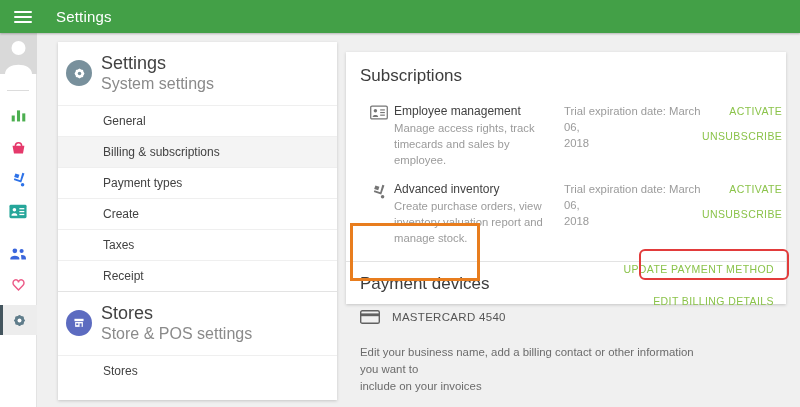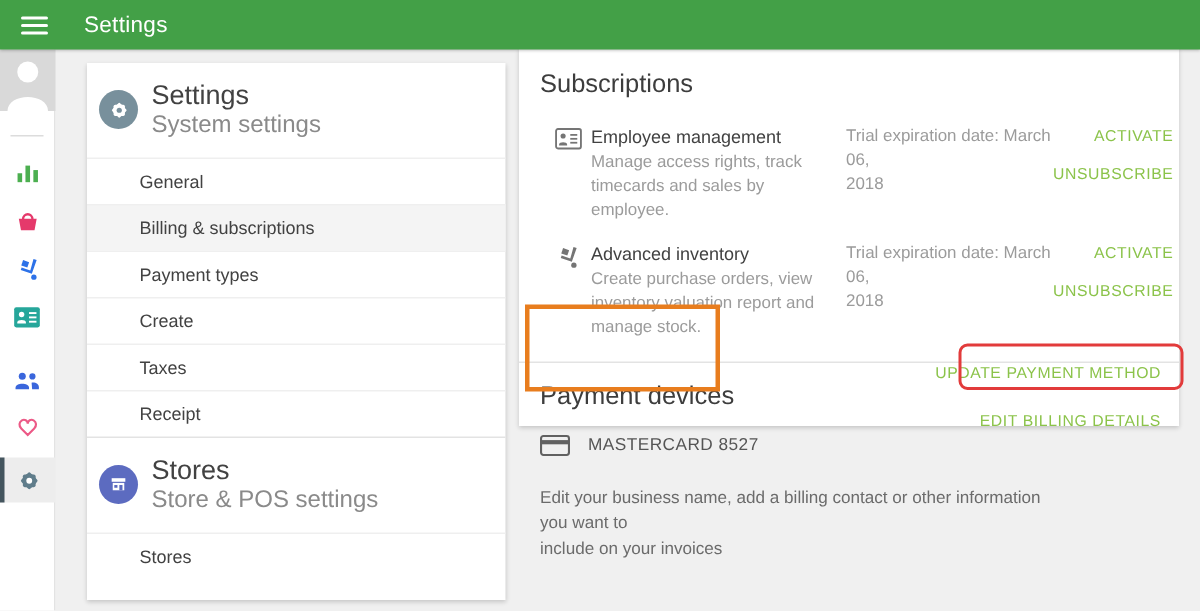--- a/index.html
+++ b/index.html
@@ -27,26 +27,26 @@
   .panel { position:absolute; top:42px; left:58px; width:279px; background:#fff;
     box-shadow:0 1px 3px rgba(0,0,0,.18); padding-bottom:14px; }
   .panel-header { display:flex; align-items:center; padding:12px 10px 12px 8px; }
   .panel-header .circle { width:26px; height:26px; border-radius:50%; display:flex;
     align-items:center; justify-content:center; flex:none; }
   .circle.gray { background:#78909C; }
   .circle.indigo { background:#5C6BC0; }
   .panel-header .htxt { margin-left:9px; }
   .panel-title { font-size:18px; color:#424242; line-height:1.05; }
   .panel-sub { font-size:16px; color:#8a8a8a; margin-top:2px; }
-  .menu-item { height:31px; display:flex; align-items:center; padding-left:35px;
+  .menu-item { height:31px; display:flex; align-items:center; padding-left:45px;
     font-size:12px; color:#424242; border-top:1px solid #efefef; cursor:pointer; }
   .menu-item.selected { background:#f4f4f4; }
   .panel-header.group2 { border-top:1px solid #e3e3e3; }
   
-  .card { position:absolute; top:32px; left:346px; width:440px; height:252px;
+  .card { position:absolute; top:52px; left:346px; width:440px; height:252px;
     background:#fff; box-shadow:0 1px 3px rgba(0,0,0,.18); }
   .main-heading { font-size:17px; color:#3d3d3d; margin:14px 0 0 14px; }
   .sub-rows { margin-top:18px; }
   .sub-row { display:flex; padding:0 10px 0 24px; margin-bottom:14px; }
   .sub-icon { width:24px; flex:none; padding-top:1px; }
   .sub-text { width:162px; flex:none; }
   .sub-title { font-size:12px; color:#424242; }
   .sub-desc { font-size:11.3px; color:#9b9b9b; line-height:1.4; margin-top:3px; }
   .sub-trial { width:138px; flex:none; margin-left:8px; font-size:11.3px; color:#9b9b9b; line-height:1.4; }
   .sub-actions { flex:1; display:flex; flex-direction:column; align-items:flex-end; gap:13px; padding-top:1px; }
@@ -232,21 +232,21 @@
 
   <div class="divider"></div>
 
   <div class="payment-heading">Payment devices</div>
 
   <div class="cc-row">
     <svg width="20" height="14" viewBox="0 0 20 14">
       <rect x="0.7" y="0.7" width="18.6" height="12.6" rx="1.6" fill="none" stroke="#616161" stroke-width="1.4"></rect>
       <rect x="0.7" y="3.4" width="18.6" height="2.8" fill="#616161"></rect>
     </svg>
-    <span class="cc-label">MASTERCARD 8527</span>
+    <span class="cc-label">MASTERCARD 4540</span>
   </div>
 
   <div class="note">
     <div>Edit your business name, add a billing contact or other information you want to</div>
     <div>include on your invoices</div>
   </div>
 
   <span class="green-link update-btn">UPDATE PAYMENT METHOD</span>
   <span class="green-link edit-btn">EDIT BILLING DETAILS</span>
 

